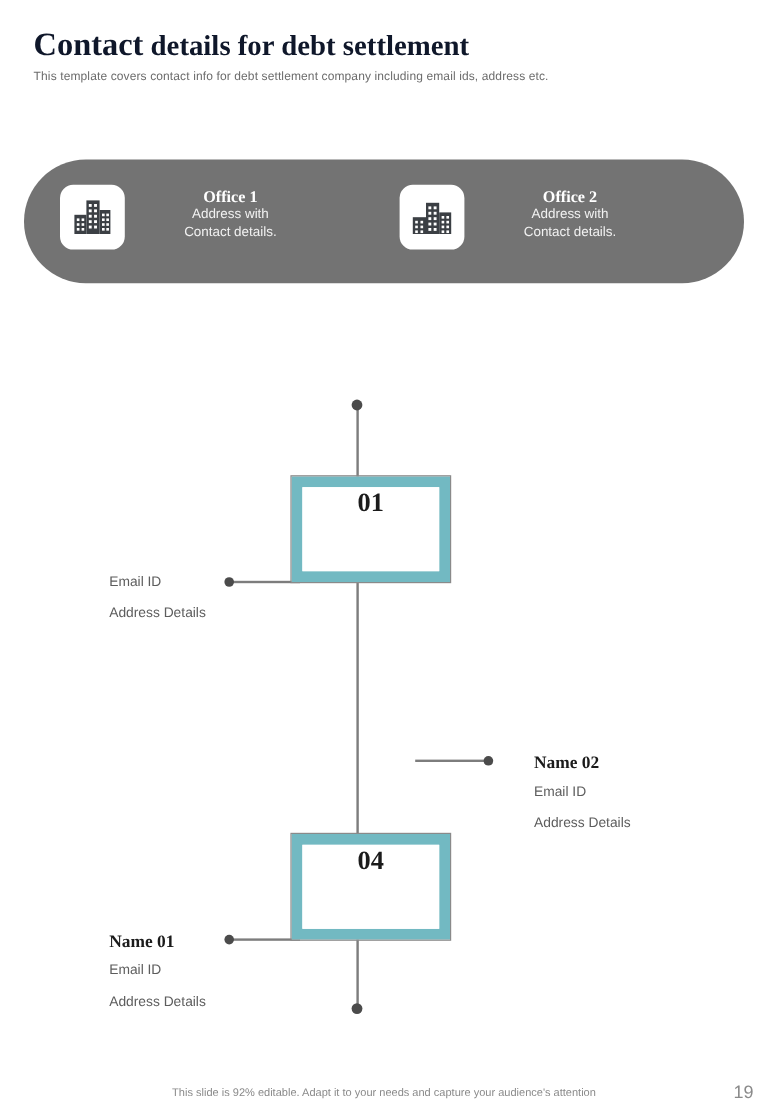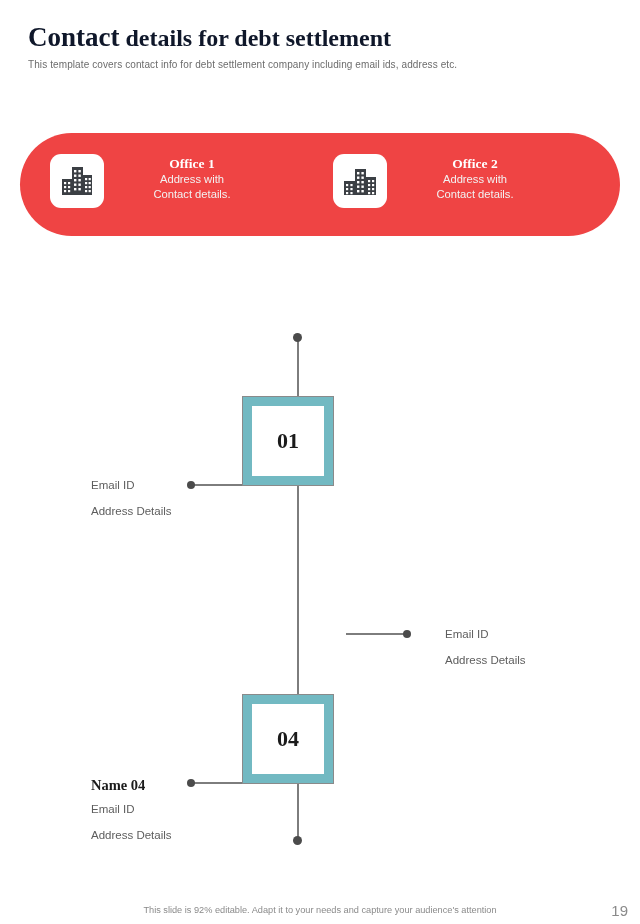--- a/index.html
+++ b/index.html
@@ -48,21 +48,21 @@
     letter-spacing: 0.1px;
   }
 
   
   .office-banner {
     position: absolute;
     left: 20px;
     top: 133px;
     width: 600px;
     height: 103px;
-    background: #ef4444;
+    background: #737373;
     border-radius: 52px;
     box-sizing: border-box;
   }
   .office-card {
     position: absolute;
     top: 20px;
     height: 64px;
     display: flex;
     align-items: flex-start;
   }
@@ -125,29 +125,28 @@
     border-radius: 50%;
     background: #4b4b4b;
     left: 293px;
   }
   .spine-dot.dot-top { top: 333px; }
   .spine-dot.dot-bottom { top: 836px; }
 
   .node-box {
     position: absolute;
     left: 243px;
-    width: 90px;
+    width: 132px;
     height: 88px;
     box-sizing: border-box;
     background: #ffffff;
     border: 9px solid #72b9c2;
     outline: 1px solid #8a8a8a;
     outline-offset: 0px;
     display: flex;
-    align-items: center;
     justify-content: center;
     z-index: 3;
   }
   .node-box::before {
     content: "";
     position: absolute;
     left: 0; top: 0; right: 0; bottom: 0;
     border: 2px solid #ffffff;
     pointer-events: none;
   }
@@ -350,30 +349,31 @@
     <span class="node-num">01</span>
   </div>
   <div class="node-text side-left nt-1">
     <div class="node-sub">Email ID</div>
     <div class="node-sub">Address Details</div>
   </div>
 
   <div class="arm arm-right-2"></div>
   <div class="arm-dot adot-2"></div>
   <div class="node-text side-right nt-2">
+    <div class="node-name">Name 02</div>
     <div class="node-sub">Email ID</div>
     <div class="node-sub">Address Details</div>
   </div>
 
   <div class="arm arm-left-3"></div>
   <div class="arm-dot adot-3"></div>
   <div class="node-box box-3">
     <span class="node-num">04</span>
   </div>
   <div class="node-text side-left nt-3">
-    <div class="node-name">Name 04</div>
+    <div class="node-name">Name 01</div>
     <div class="node-sub">Email ID</div>
     <div class="node-sub">Address Details</div>
   </div>
 </div>
 
 <div class="footer-note">This slide is 92% editable. Adapt it to your needs and capture your audience's attention</div>
 <div class="page-number">19</div>
 
 </body></html>

